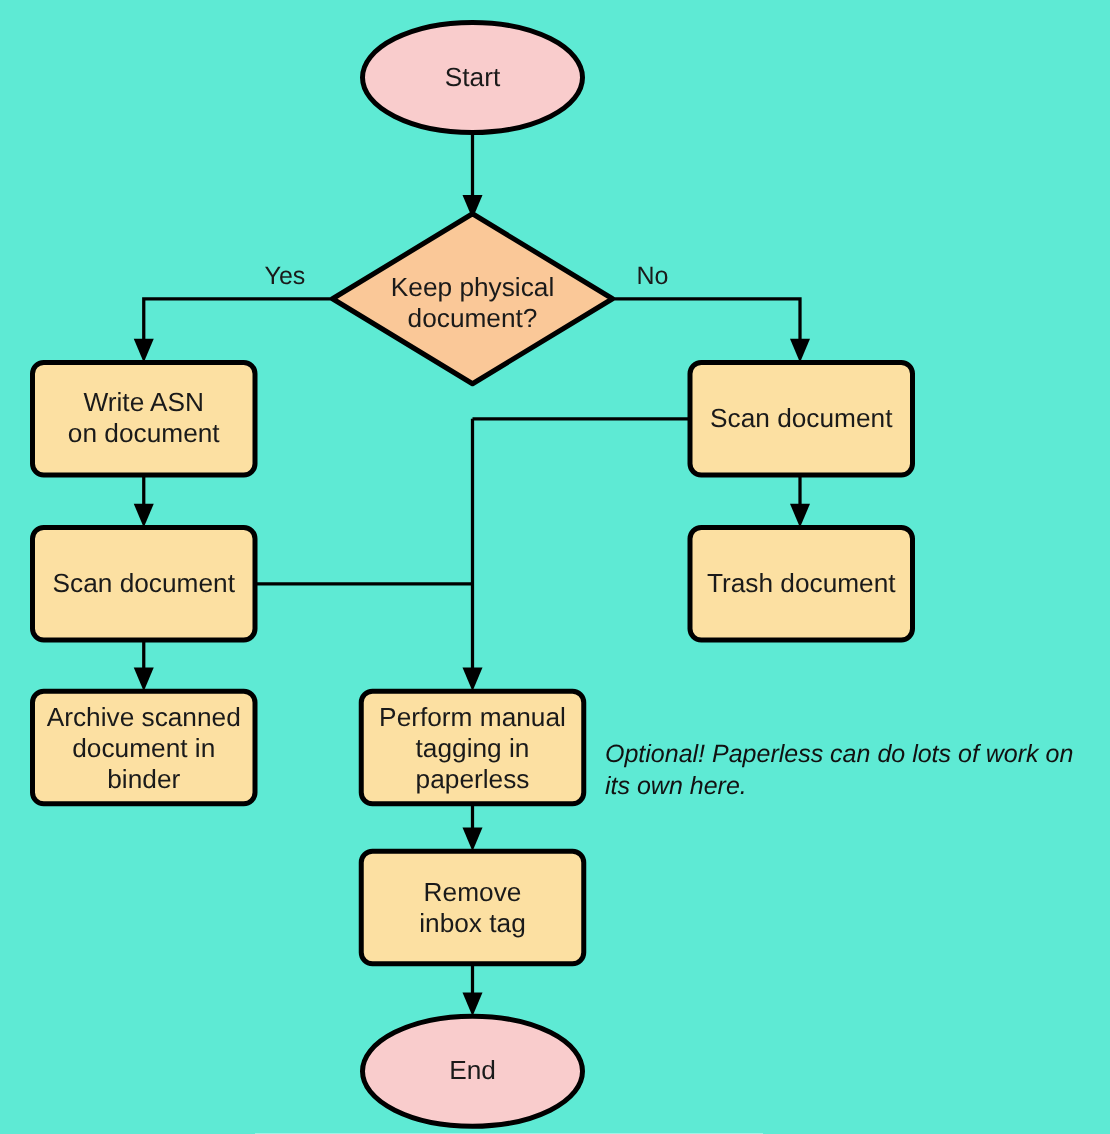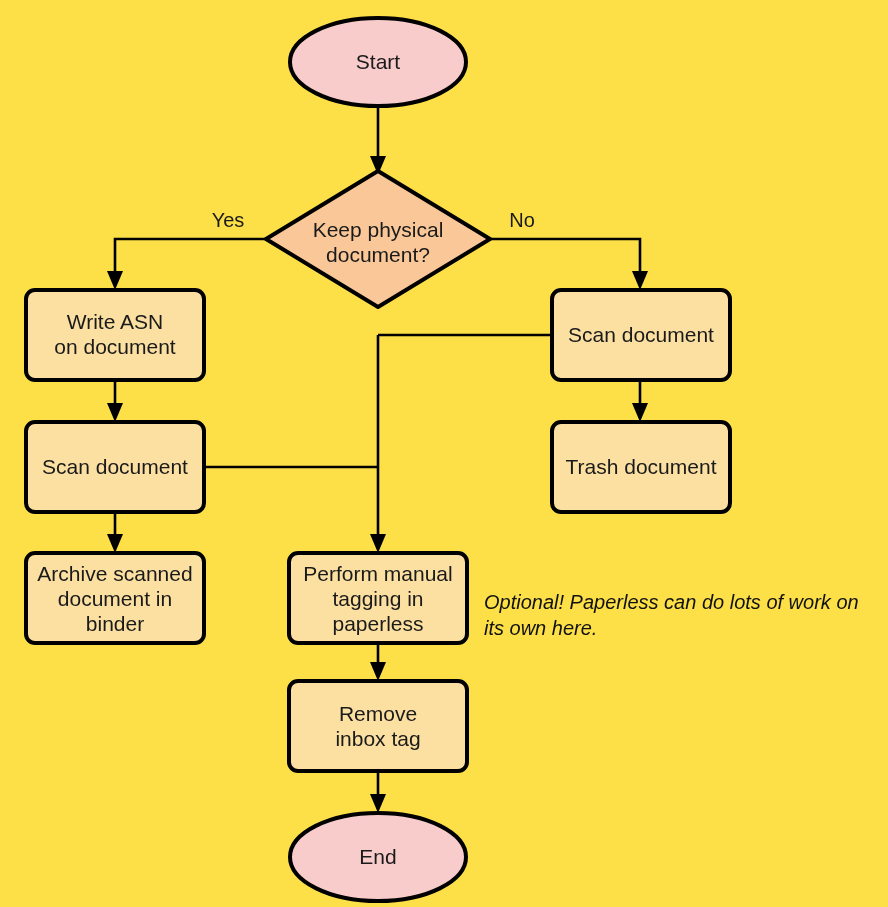--- a/index.html
+++ b/index.html
@@ -11,21 +11,21 @@
   body {
     width: 888px;
     height: 907px;
     font-family: "Liberation Sans", sans-serif;
     overflow: hidden;
   }
   #flow-root {
     position: relative;
     width: 888px;
     height: 907px;
-    background: #fde047;
+    background: #5eead4;
   }
   #flow-svg {
     position: absolute;
     left: 0;
     top: 0;
     width: 888px;
     height: 907px;
     display: block;
   }
   .node-shape {

